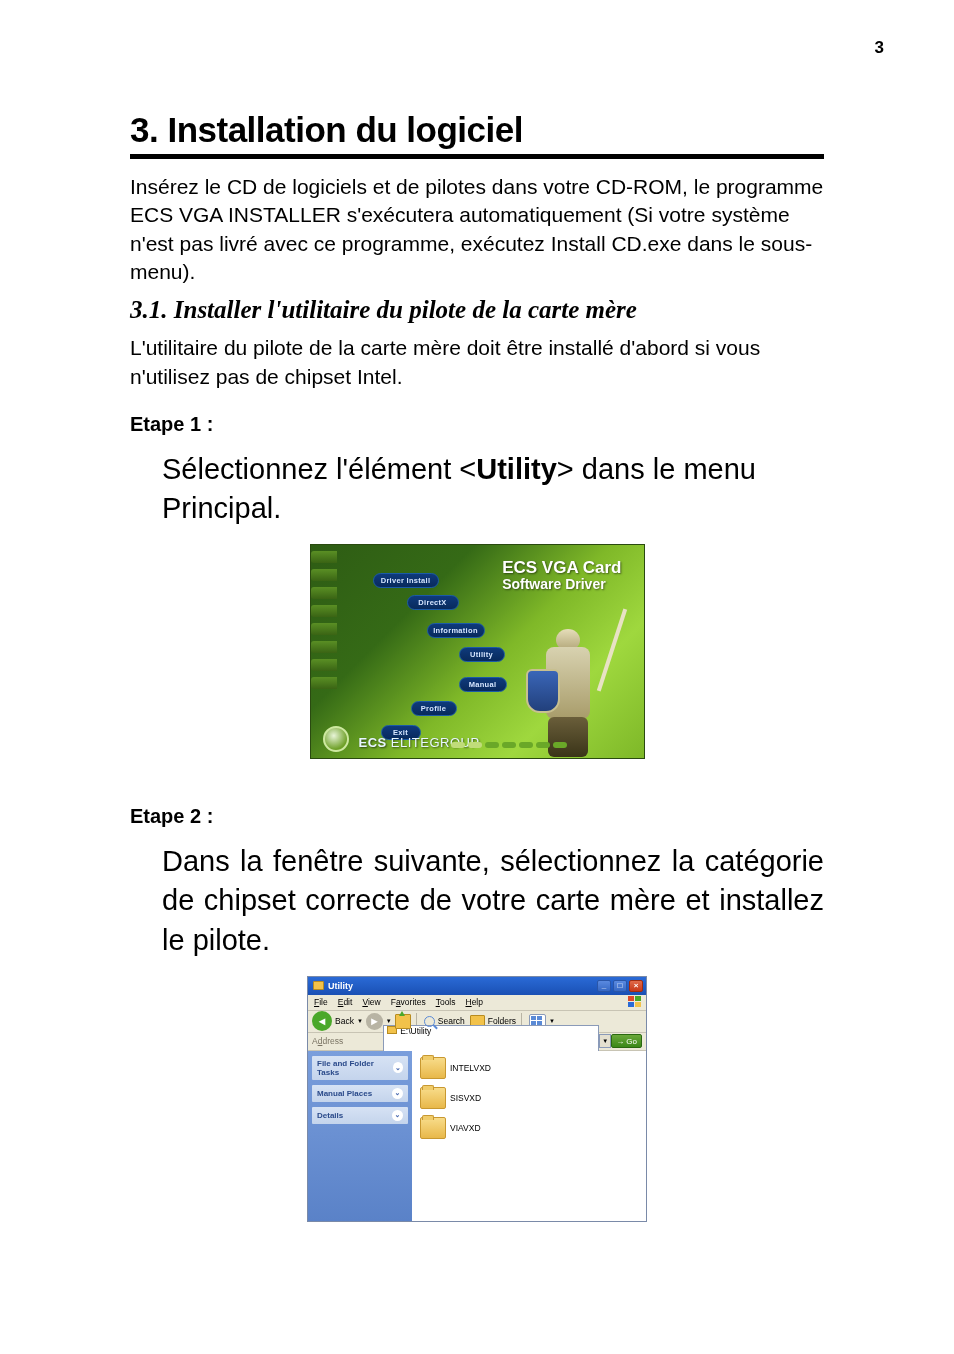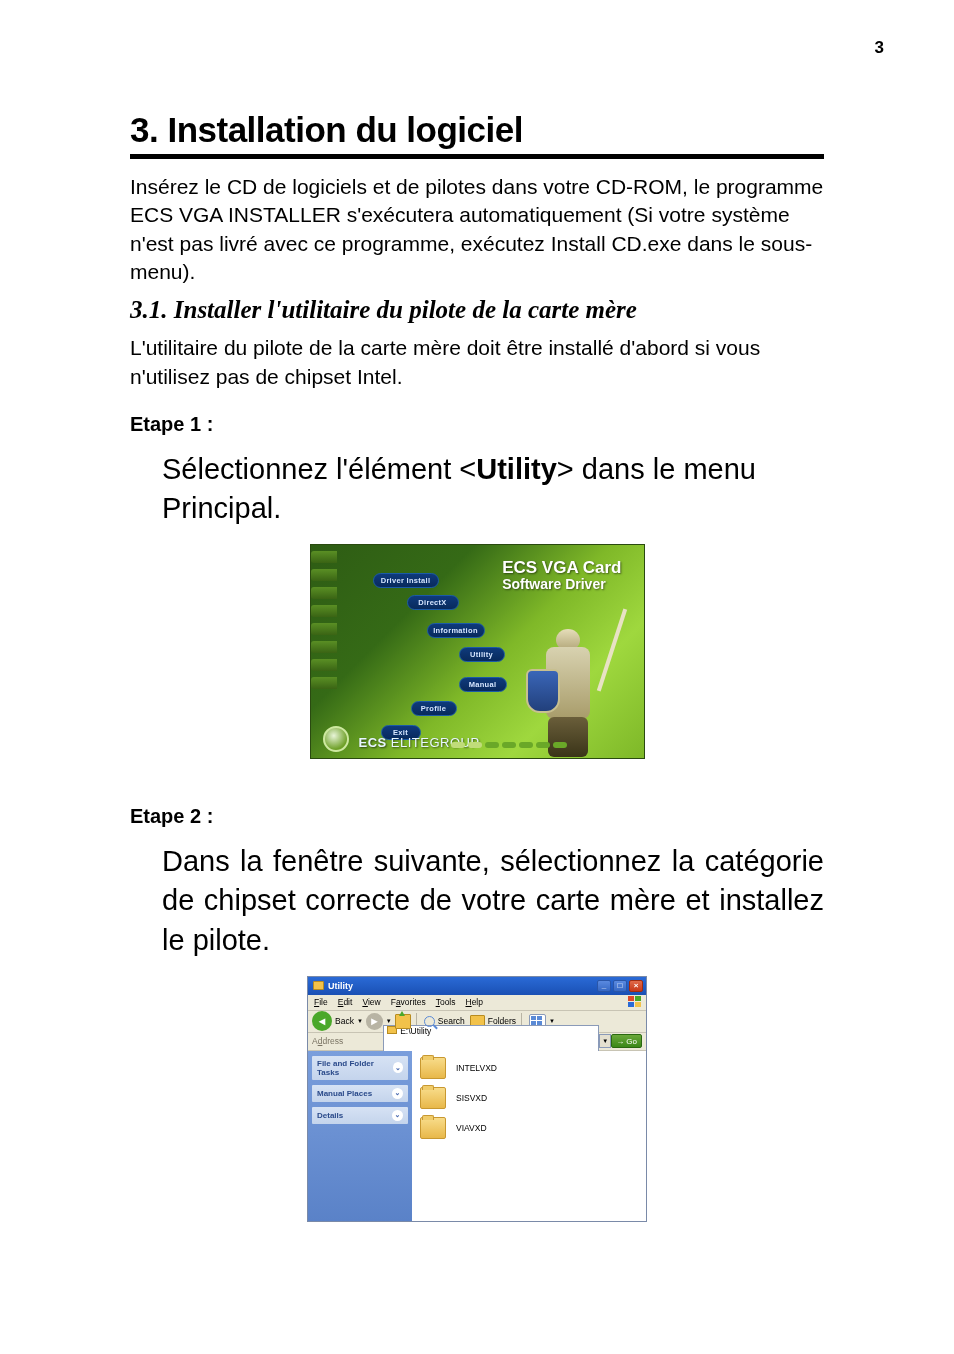--- a/index.html
+++ b/index.html
@@ -273,21 +273,21 @@
   }
   .shot2 .sp-box .chev{
     width:11px;height:11px;border-radius:50%;background:#fff;
     display:flex;align-items:center;justify-content:center;font-size:7px;color:#4a6ab0;
   }
   .shot2 .files {
     flex:1; background:#fff; padding: 6px 8px;
     display:flex; flex-direction:column; gap:8px;
   }
   .shot2 .file-item {
-    display:flex; align-items:center; gap:10px; font-size:8.5px; color:#000;
+    display:flex; align-items:center; gap:4px; font-size:8.5px; color:#000;
   }
   .shot2 .folder-icon {
     width: 26px; height: 22px;
     background: linear-gradient(#f8dc8a,#e8b84a);
     border: 1px solid #c89830; border-radius: 2px;
     position: relative;
   }
   .shot2 .folder-icon::before{
     content:""; position:absolute; left:1px; top:-3px; width:10px; height:4px;
     background:#f0cc6a; border:1px solid #c89830; border-bottom:none;

